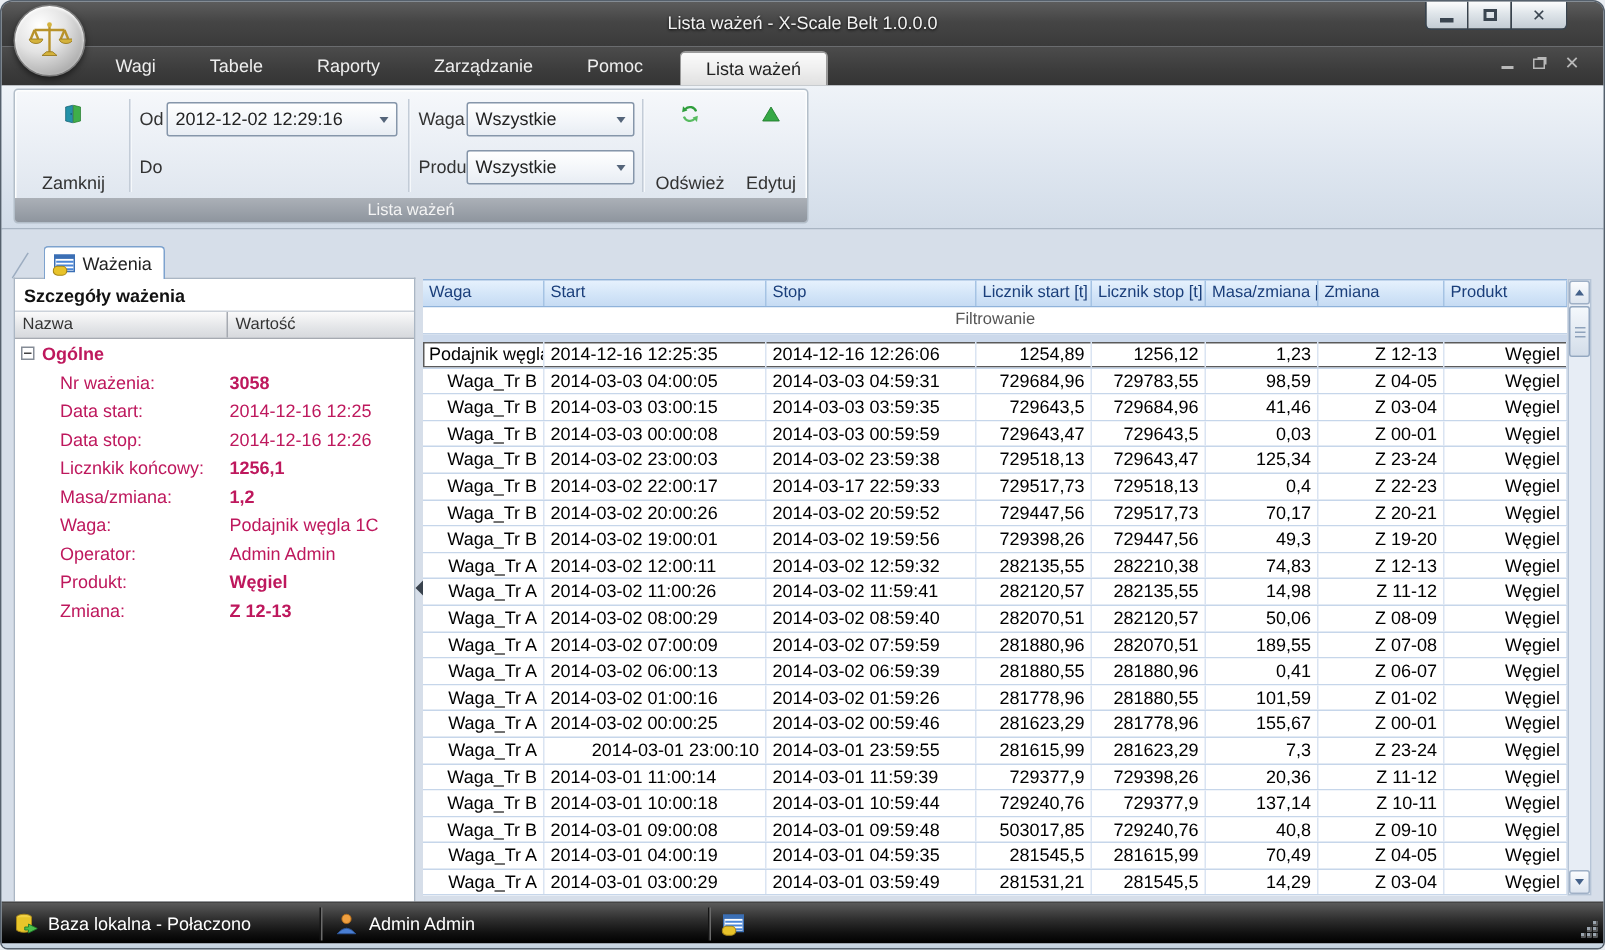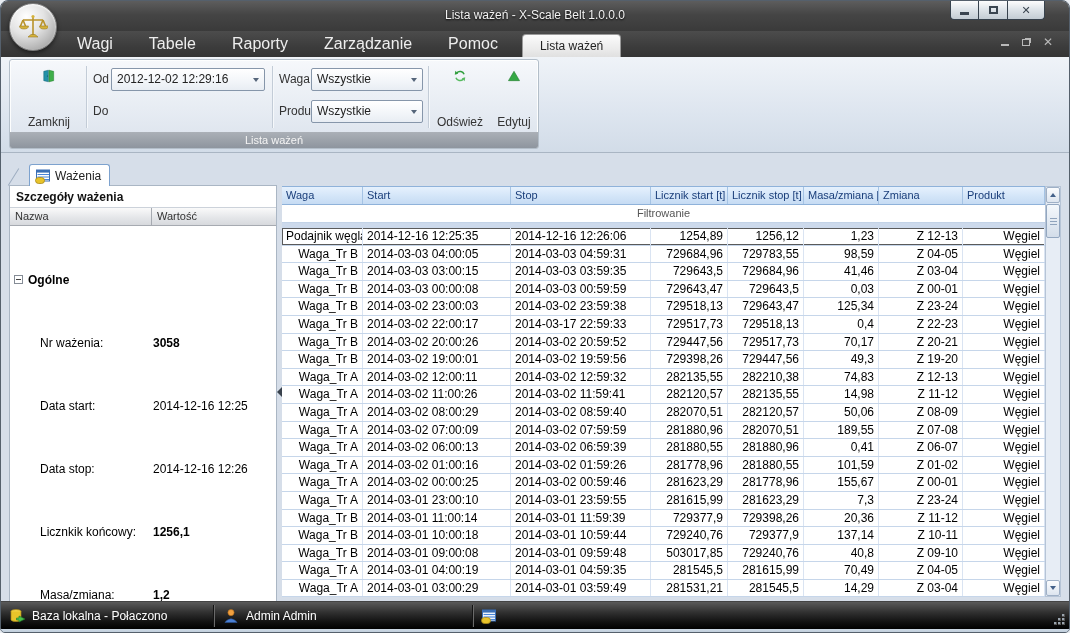--- a/index.html
+++ b/index.html
@@ -26,21 +26,21 @@
   
   .orb { position:absolute; left:8px; top:2px; width:48px; height:48px; border-radius:50%;
     background:radial-gradient(circle at 35% 28%, #ffffff, #e3e3e3 40%, #b9b9b9 70%, #8b8b8b);
     border:1px solid #7d7d7d; box-shadow:0 2px 4px rgba(0,0,0,.5), inset 0 1px 2px #fff; z-index:30;
     display:flex; align-items:center; justify-content:center; }
 
   
   .menustrip { position:absolute; left:0; top:30px; width:100%; height:26px;
     background:linear-gradient(#4c4c4c,#3c3c3c 60%,#343434); display:flex; align-items:center;
     padding-left:58px; }
-  .menu-item { padding:0 18px; color:#eeeeee; font-size:16px; line-height:26px; }
+  .menu-item { padding:0 18px; color:#eeeeee; font-size:12px; line-height:26px; }
   .active-tab { margin-left:6px; height:23px; margin-top:3px; align-self:flex-end;
     background:linear-gradient(#fbfbfb,#ececec 60%,#e0e0e0); color:#222;
     border-radius:4px 4px 0 0; padding:0 17px; font-size:12px; line-height:23px;
     border:1px solid #9a9a9a; border-bottom:none; }
   .mdi-btns { position:absolute; right:16px; top:36px; display:flex; gap:13px; align-items:center; }
   .mdi-min { width:8px; height:2px; background:#b9b9b9; margin-top:6px; }
   .mdi-rest { width:8px; height:7px; border:1px solid #b9b9b9; box-shadow:2px -2px 0 -1px #b9b9b9; }
   .mdi-close { color:#b9b9b9; font-size:12px; line-height:10px; }
 
   
@@ -73,21 +73,21 @@
 
   .details { position:absolute; left:8px; top:32px; width:268px; height:416px; background:#fff;
     border:1px solid #aab6c4; border-bottom:none; }
   .details-title { height:22px; font-size:12px; font-weight:bold; color:#111; padding:4px 0 0 6px;
     border-bottom:1px solid #ccd2da; }
   .details-cols { display:flex; height:18px;
     background:linear-gradient(#fafafa,#e3e5e8 60%,#d7d9dd); border-bottom:1px solid #a6aab1; }
   .details-cols .dc { font-size:11px; color:#333; padding-left:5px; line-height:17px;
     border-right:1px solid #a6aab1; }
   .dc1 { width:142px; } .dc2 { flex:1; border-right:none !important; }
-  .drow, .group-row { display:flex; height:19px; align-items:center; font-size:12px; color:#000000;margin-top:44px; }
+  .drow, .group-row { display:flex; height:19px; align-items:center; font-size:12px; color:#be185d; }
   .group-row { font-weight:bold; padding-left:4px; gap:5px; }
   .minusbox { width:9px; height:9px; border:1px solid #858c96; background:#fff; position:relative; }
   .minusbox::after { content:""; position:absolute; left:1px; top:3px; width:5px; height:1px; background:#444; }
   .dname { padding-left:30px; width:142px; }
   .dval { flex:1; padding-left:1px; }
   .dval.b { font-weight:bold; }
 
   .split-arrow { position:absolute; left:276px; top:234px; width:0; height:0;
     border-top:5px solid transparent; border-bottom:5px solid transparent; border-right:5px solid #39424d; }
 
@@ -465,21 +465,21 @@
             <div class="td left" style="width: 148px;">2014-03-02 00:00:25</div>
             <div class="td left" style="width: 140px;">2014-03-02 00:59:46</div>
             <div class="td right" style="width: 77px;">281623,29</div>
             <div class="td right" style="width: 76px;">281778,96</div>
             <div class="td right" style="width: 75px;">155,67</div>
             <div class="td right" style="width: 84px;">Z 00-01</div>
             <div class="td right" style="width: 82px;">Węgiel</div>
           </div>
           <div class="tr">
             <div class="td right" style="width: 81px;">Waga_Tr A</div>
-            <div class="td left" style="width: 148px;">2014-03-01 23:00:10</div>
+            <div class="td left" style="width: 148px; text-align: right;">2014-03-01 23:00:10</div>
             <div class="td left" style="width: 140px;">2014-03-01 23:59:55</div>
             <div class="td right" style="width: 77px;">281615,99</div>
             <div class="td right" style="width: 76px;">281623,29</div>
             <div class="td right" style="width: 75px;">7,3</div>
             <div class="td right" style="width: 84px;">Z 23-24</div>
             <div class="td right" style="width: 82px;">Węgiel</div>
           </div>
           <div class="tr">
             <div class="td right" style="width: 81px;">Waga_Tr B</div>
             <div class="td left" style="width: 148px;">2014-03-01 11:00:14</div>

